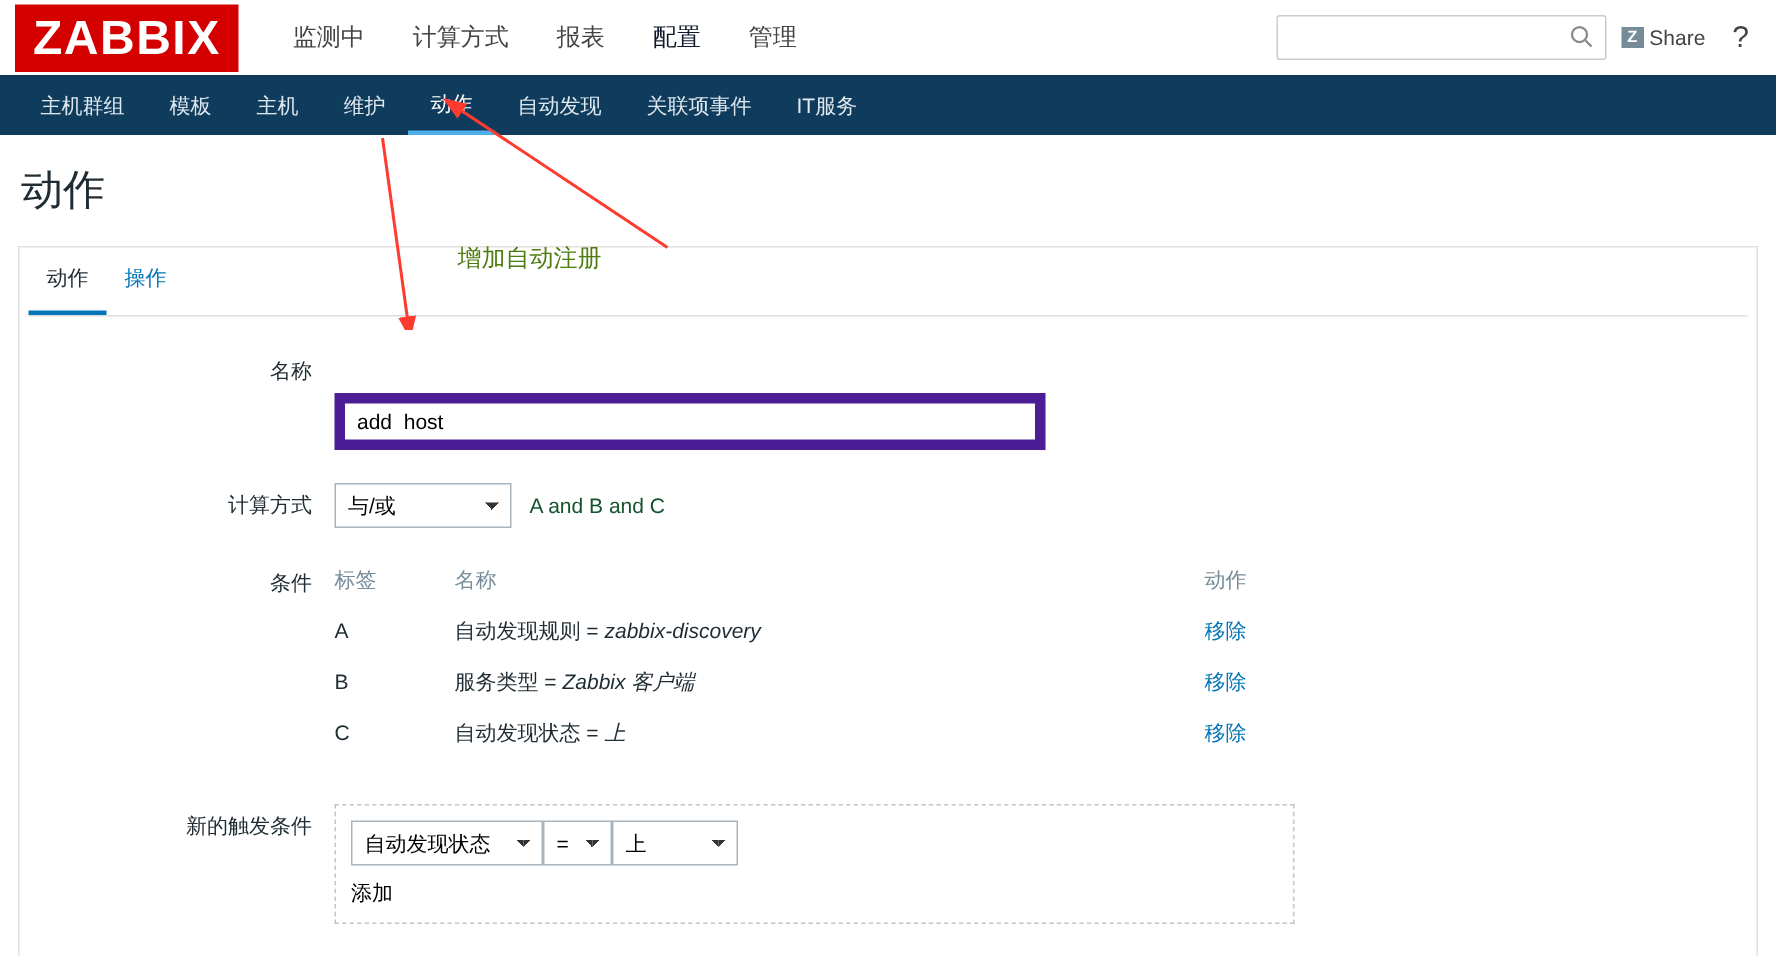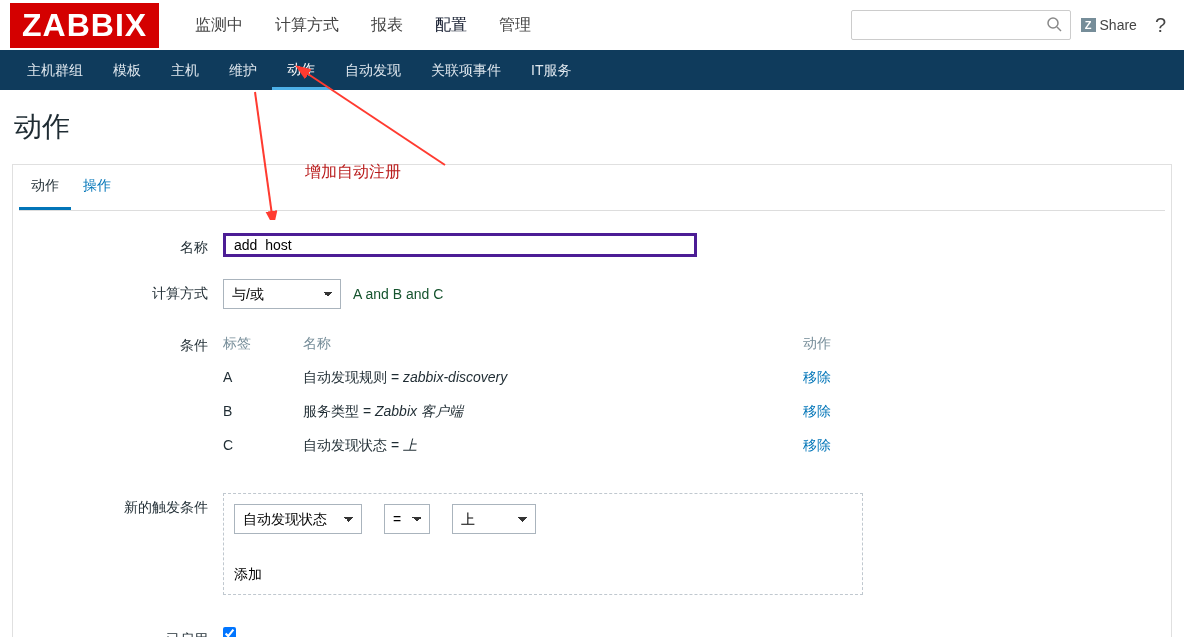--- a/index.html
+++ b/index.html
@@ -25,42 +25,42 @@
     
     .content-box { margin: 0 12px; border: 1px solid #e0e0e0; background: #fff; padding-bottom: 20px; }
     .tabs { display: flex; border-bottom: 1px solid #ddd; margin: 0 6px; }
     .tab { padding: 12px 12px; cursor: pointer; color: #0275b8; }
     .tab.active { border-bottom: 3px solid #0275b8; color: #1f2c33; }
     
     .form-row { display: flex; align-items: flex-start; margin-top: 22px; }
     .form-label { width: 210px; text-align: right; padding-right: 15px; padding-top: 6px; color: #1f2c33; }
     .form-value { flex: 1; }
     
-    .text-input { width: 474px; height: 24px; border: 3px solid #4c1d95; padding: 0 8px; font-size: 14px; }
+    .text-input { width: 474px; height: 38px; border: 7px solid #4c1d95; padding: 0 8px; font-size: 14px; margin-top: 29px; }
     .select-input { height: 30px; border: 1px solid #aab4bd; padding: 0 24px 0 8px; font-size: 14px; background: #fff; appearance: none; -webkit-appearance: none; background-image: linear-gradient(45deg, transparent 50%, #333 50%), linear-gradient(135deg, #333 50%, transparent 50%); background-position: calc(100% - 12px) 12px, calc(100% - 7px) 12px; background-size: 5px 5px, 5px 5px; background-repeat: no-repeat; }
     .calc-text { margin-left: 12px; color: #14532d; }
     
     .cond-table { width: 640px; }
     .cond-header { display: flex; color: #768d99; padding: 4px 0 8px 0; }
     .cond-col-tag { width: 80px; }
     .cond-col-name { flex: 1; }
     .cond-col-action { width: 60px; }
     .cond-row { display: flex; padding: 8px 0; }
     .cond-tag { width: 80px; }
     .cond-name { flex: 1; }
     .cond-name .italic { font-style: italic; }
     .cond-action { width: 60px; }
     .link { color: #0275b8; cursor: pointer; text-decoration: none; }
     
-    .new-cond-area { border: 1px dashed #c0c8cf; padding: 10px; width: 640px; display: flex; flex-wrap: wrap; gap: 22px; align-items: center; }
+    .new-cond-area { border: 1px dashed #c0c8cf; padding: 10px; width: 640px; display: flex; flex-wrap: wrap; gap: 0; align-items: center; }
     .add-link { color: #000000; cursor: pointer; margin-top: 10px; display: inline-block; }
     
     .checkbox { margin-top: 2px; }
     
-    .annotation-red { position: absolute; color: #b91c1c; font-size: 16px; pointer-events: none; z-index: 100; }
+    .annotation-red { position: absolute; color: #4d7c0f; font-size: 16px; pointer-events: none; z-index: 100; }
     .arrow-svg { position: absolute; pointer-events: none; z-index: 99; }
   </style>
 </head>
 <body>
 
 <div class="header">
   <div class="logo">ZABBIX</div>
   <div class="main-nav">
     <div class="main-nav-item">监测中</div>
     <div class="main-nav-item">计算方式</div>

